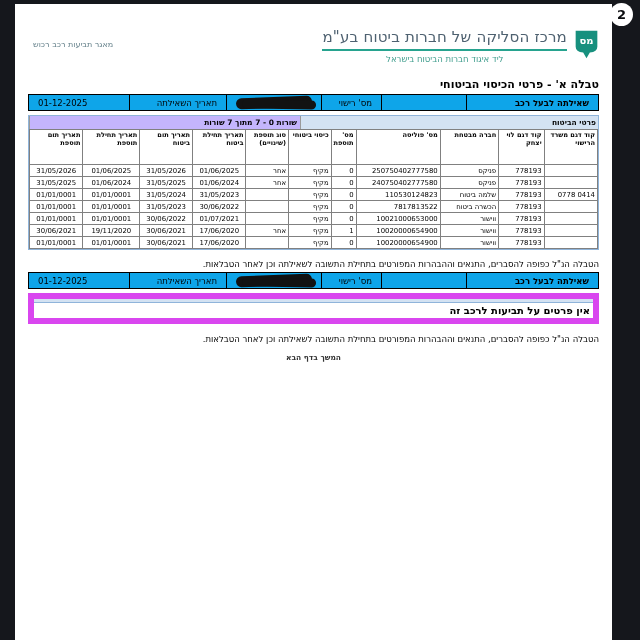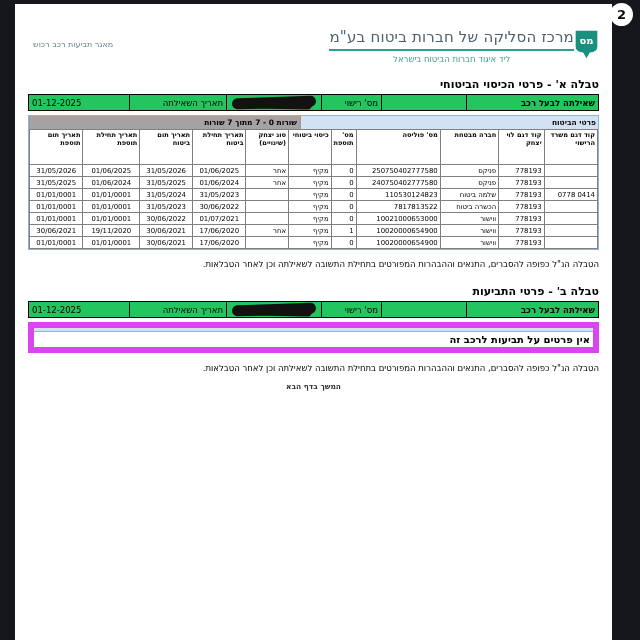--- a/index.html
+++ b/index.html
@@ -17,37 +17,37 @@
 
   
   .badge{
     position:absolute;left:610px;top:3px;width:23px;height:23px;border-radius:50%;
     background:#ffffff;color:#0b0c0f;font-size:13px;font-weight:bold;
     display:flex;align-items:center;justify-content:center;z-index:5;direction:ltr;
   }
 
   
   .hdr{display:flex;align-items:flex-start;}
-  .logo{flex:0 0 auto;margin-top:2px;}
+  .logo{flex:0 0 auto;margin-left:7px;margin-top:2px;}
   .titleblock{display:inline-block;}
   .org-title{
     font-size:15px;color:#4e6170;letter-spacing:.2px;
     border-bottom:2px solid #27a38f;padding-bottom:3px;white-space:nowrap;
   }
   .org-sub{font-size:8.5px;color:#3f9d8d;text-align:center;margin-top:3px;}
   .side-note{position:absolute;left:5px;top:36px;font-size:8px;color:#64808a;direction:rtl;}
 
   
   .sec-title{margin-top:14px;font-size:11px;font-weight:bold;color:#000;text-align:right;}
 
   
   .qrow{display:flex;margin-top:3px;height:17px;font-size:8.5px;color:#000;}
   .qrow .qc{
     border:1px solid #000;border-left:none;display:flex;align-items:center;
-    padding:0 3px;box-sizing:border-box;background:#22c55e;white-space:nowrap;overflow:hidden;
+    padding:0 9px;box-sizing:border-box;background:#0ea5e9;white-space:nowrap;overflow:hidden;
   }
   .qrow .qc:last-child{border-left:1px solid #000;}
   .qc.c1{width:132px;font-weight:bold;}
   .qc.c2{width:85px;}
   .qc.c3{width:60px;}
   .qc.c4{width:95px;justify-content:center;}
   .qc.c5{width:97px;}
   .qc.c6{width:102px;justify-content:flex-start;direction:ltr;}
   .redact{
     width:84px;height:11px;background:#121212;border-radius:7px;
@@ -56,21 +56,21 @@
   .redact::after{
     content:"";position:absolute;left:6px;top:3px;width:74px;height:9px;
     background:#121212;border-radius:6px;transform:rotate(3deg);
   }
 
   
   .cov-wrap{margin-top:4px;border:1px solid #8fb4da;}
   .band{display:flex;background:#d3e2f2;height:13px;font-size:7.5px;font-weight:bold;align-items:stretch;}
   .band-right{flex:0 0 295px;display:flex;align-items:center;padding-right:2px;border-radius:6px;}
   .band-left{
-    flex:1 1 auto;background:#a3a3a3;border:1px solid #9a9a9a;border-top:none;border-bottom:none;
+    flex:1 1 auto;background:#c4b5fd;border:1px solid #9a9a9a;border-top:none;border-bottom:none;
     display:flex;align-items:center;justify-content:flex-start;padding:0 3px;
   }
   table.cov{width:100%;border-collapse:collapse;table-layout:fixed;}
   table.cov th,table.cov td{
     border:1px solid #808080;padding:0 2px;overflow:hidden;white-space:nowrap;
   }
   table.cov th{
     font-size:6.6px;font-weight:bold;color:#000;text-align:right;vertical-align:top;
     white-space:normal;line-height:1.25;height:33px;padding-top:1px;
   }
@@ -142,21 +142,21 @@
             <col style="width: 9.4%;">
           </colgroup>
         <thead>
             <tr id="cov-head-row">
               <th>קוד דגם משרד הרישוי</th>
               <th>קוד דגם לוי יצחק</th>
               <th>חברה מבטחת</th>
               <th>מס' פוליסה</th>
               <th>מס' תוספת</th>
               <th>כיסוי ביטוחי</th>
-              <th>סוג יצחק (שינויים)</th>
+              <th>סוג תוספת (שינויים)</th>
               <th>תאריך תחילת ביטוח</th>
               <th>תאריך תום ביטוח</th>
               <th>תאריך תחילת תוספת</th>
               <th>תאריך תום תוספת</th>
             </tr>
           </thead>
         <tbody id="cov-body">
             <tr>
               <td class="c-num"></td>
               <td class="c-num">778193</td>
@@ -247,21 +247,20 @@
               <td class="c-date">30/06/2021</td>
               <td class="c-date">01/01/0001</td>
               <td class="c-date">01/01/0001</td>
             </tr>
           </tbody>
       </table>
     </div>
 
     <div class="note">הטבלה הנ"ל כפופה להסברים, התנאים וההבהרות המפורטים בתחילת התשובה לשאילתה וכן לאחר הטבלאות.</div>
 
-    <div class="sec-title" style="margin-top:16px;">טבלה ב' - פרטי התביעות</div>
 
     <div class="qrow">
       <div class="qc c1">שאילתה לבעל רכב</div>
       <div class="qc c2"></div>
       <div class="qc c3">מס' רישוי</div>
       <div class="qc c4">
         <div class="redact"></div>
       </div>
       <div class="qc c5">תאריך השאילתה</div>
       <div class="qc c6">01-12-2025</div>

